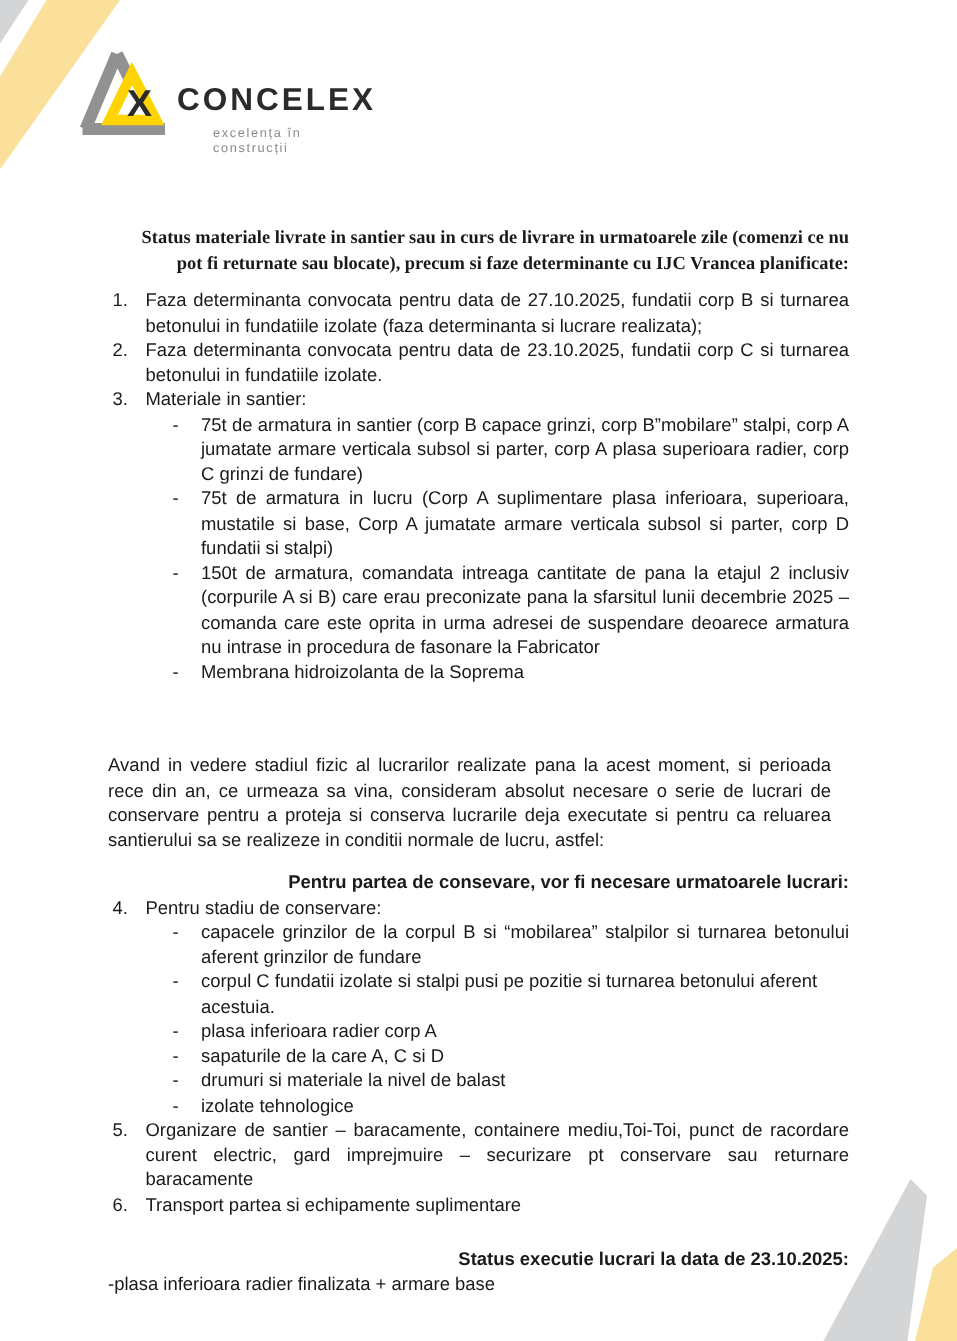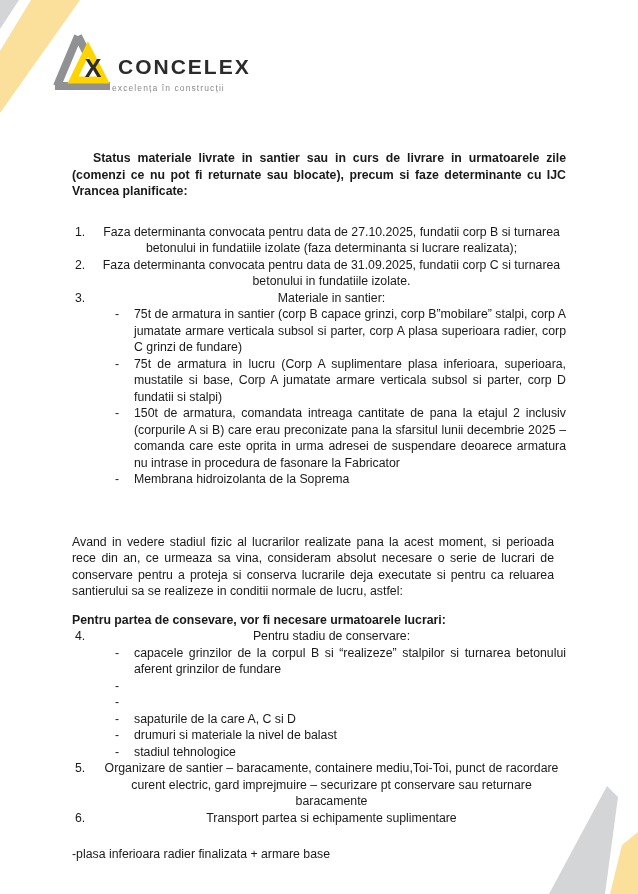--- a/index.html
+++ b/index.html
@@ -14,34 +14,34 @@
   .decor{position:absolute;left:0;top:0;width:638px;height:894px;pointer-events:none;}
   
   .logo{position:absolute;left:52px;top:33px;width:200px;height:66px;}
   .logo-tri{position:absolute;left:0;top:0;width:62px;height:62px;}
   .logo-name{
     position:absolute;left:66px;top:22px;
     font-size:21px;font-weight:bold;letter-spacing:2px;color:#2b2b2b;
     font-family:"Liberation Sans", sans-serif;
   }
   .logo-tagline{
-    position:absolute;left:60px;top:50px;
+    position:absolute;left:90px;top:50px;
     font-size:8.5px;color:#8a8a8a;letter-spacing:1.1px;
   }
   
   .content{
     position:absolute;left:72px;top:150px;width:494px;
     font-size:12.3px;line-height:16.5px;
   }
   .jt{text-align:justify;}
-  .bold{font-weight:bold;}
-  .p-intro{margin:0 0 24px 0;text-indent:21px;}
+  .bold{font-weight:bold;text-align:right;}
+  .p-intro{margin:0 0 9px 0;text-indent:21px;font-family:Liberation Serif, serif;}
   .oli{display:flex;}
   .oli .num{width:25px;flex-shrink:0;padding-left:3px;box-sizing:border-box;}
-  .oli .litext{flex:1;text-align:center;}
+  .oli .litext{flex:1;}
   .bli{display:flex;padding-left:43px;}
   .bli .dash{width:19px;flex-shrink:0;}
   .bli .btext{flex:1;}
   .p-avand{margin:46px 12px 0 0;}
   .p-heading2{margin:12px 0 0 0;}
   .status{margin-top:20px;}
 </style>
 </head>
 <body>
 
@@ -67,21 +67,21 @@
   <div class="content">
 
     <p class="p-intro bold jt">Status materiale livrate in santier sau in curs de livrare in urmatoarele zile (comenzi ce nu pot fi returnate sau blocate), precum si faze determinante cu IJC Vrancea planificate:</p>
 
     <div class="oli">
       <span class="num">1.</span>
       <div class="litext jt">Faza determinanta convocata pentru data de 27.10.2025, fundatii corp B si turnarea betonului in fundatiile izolate (faza determinanta si lucrare realizata);</div>
     </div>
     <div class="oli">
       <span class="num">2.</span>
-      <div class="litext jt">Faza determinanta convocata pentru data de 31.09.2025, fundatii corp C si turnarea betonului in fundatiile izolate.</div>
+      <div class="litext jt">Faza determinanta convocata pentru data de 23.10.2025, fundatii corp C si turnarea betonului in fundatiile izolate.</div>
     </div>
     <div class="oli">
       <span class="num">3.</span>
       <div class="litext">Materiale in santier:</div>
     </div>
 
     <div class="bli">
       <span class="dash">-</span>
       <div class="btext jt">75t de armatura in santier (corp B capace grinzi, corp B”mobilare” stalpi, corp A jumatate armare verticala subsol si parter, corp A plasa superioara radier, corp C grinzi de fundare)</div>
     </div>
@@ -102,49 +102,52 @@
 
     <p class="p-heading2 bold">Pentru partea de consevare, vor fi necesare urmatoarele lucrari:</p>
 
     <div class="oli">
       <span class="num">4.</span>
       <div class="litext">Pentru stadiu de conservare:</div>
     </div>
 
     <div class="bli">
       <span class="dash">-</span>
-      <div class="btext jt">capacele grinzilor de la corpul B si “realizeze”  stalpilor si turnarea betonului aferent grinzilor de fundare</div>
+      <div class="btext jt">capacele grinzilor de la corpul B si “mobilarea”  stalpilor si turnarea betonului aferent grinzilor de fundare</div>
     </div>
     <div class="bli">
       <span class="dash">-</span>
+      <div class="btext">corpul C fundatii izolate si stalpi pusi pe pozitie si turnarea betonului aferent acestuia.</div>
     </div>
     <div class="bli">
       <span class="dash">-</span>
+      <div class="btext">plasa inferioara radier corp A</div>
     </div>
     <div class="bli">
       <span class="dash">-</span>
       <div class="btext">sapaturile de la care A, C si D</div>
     </div>
     <div class="bli">
       <span class="dash">-</span>
       <div class="btext">drumuri si materiale la nivel de balast</div>
     </div>
     <div class="bli">
       <span class="dash">-</span>
-      <div class="btext">stadiul tehnologice</div>
+      <div class="btext">izolate tehnologice</div>
     </div>
 
     <div class="oli">
       <span class="num">5.</span>
       <div class="litext jt">Organizare de santier – baracamente, containere mediu,Toi-Toi, punct de racordare curent electric, gard imprejmuire – securizare pt conservare sau returnare baracamente</div>
     </div>
     <div class="oli">
       <span class="num">6.</span>
       <div class="litext">Transport partea si echipamente suplimentare</div>
     </div>
 
     <div class="status">
+      <div class="bold">Status executie lucrari la data de 23.10.2025:</div>
       <div>-plasa inferioara radier finalizata + armare base</div>
 
     </div>
 
   </div>
 </div>
 
 </body></html>

